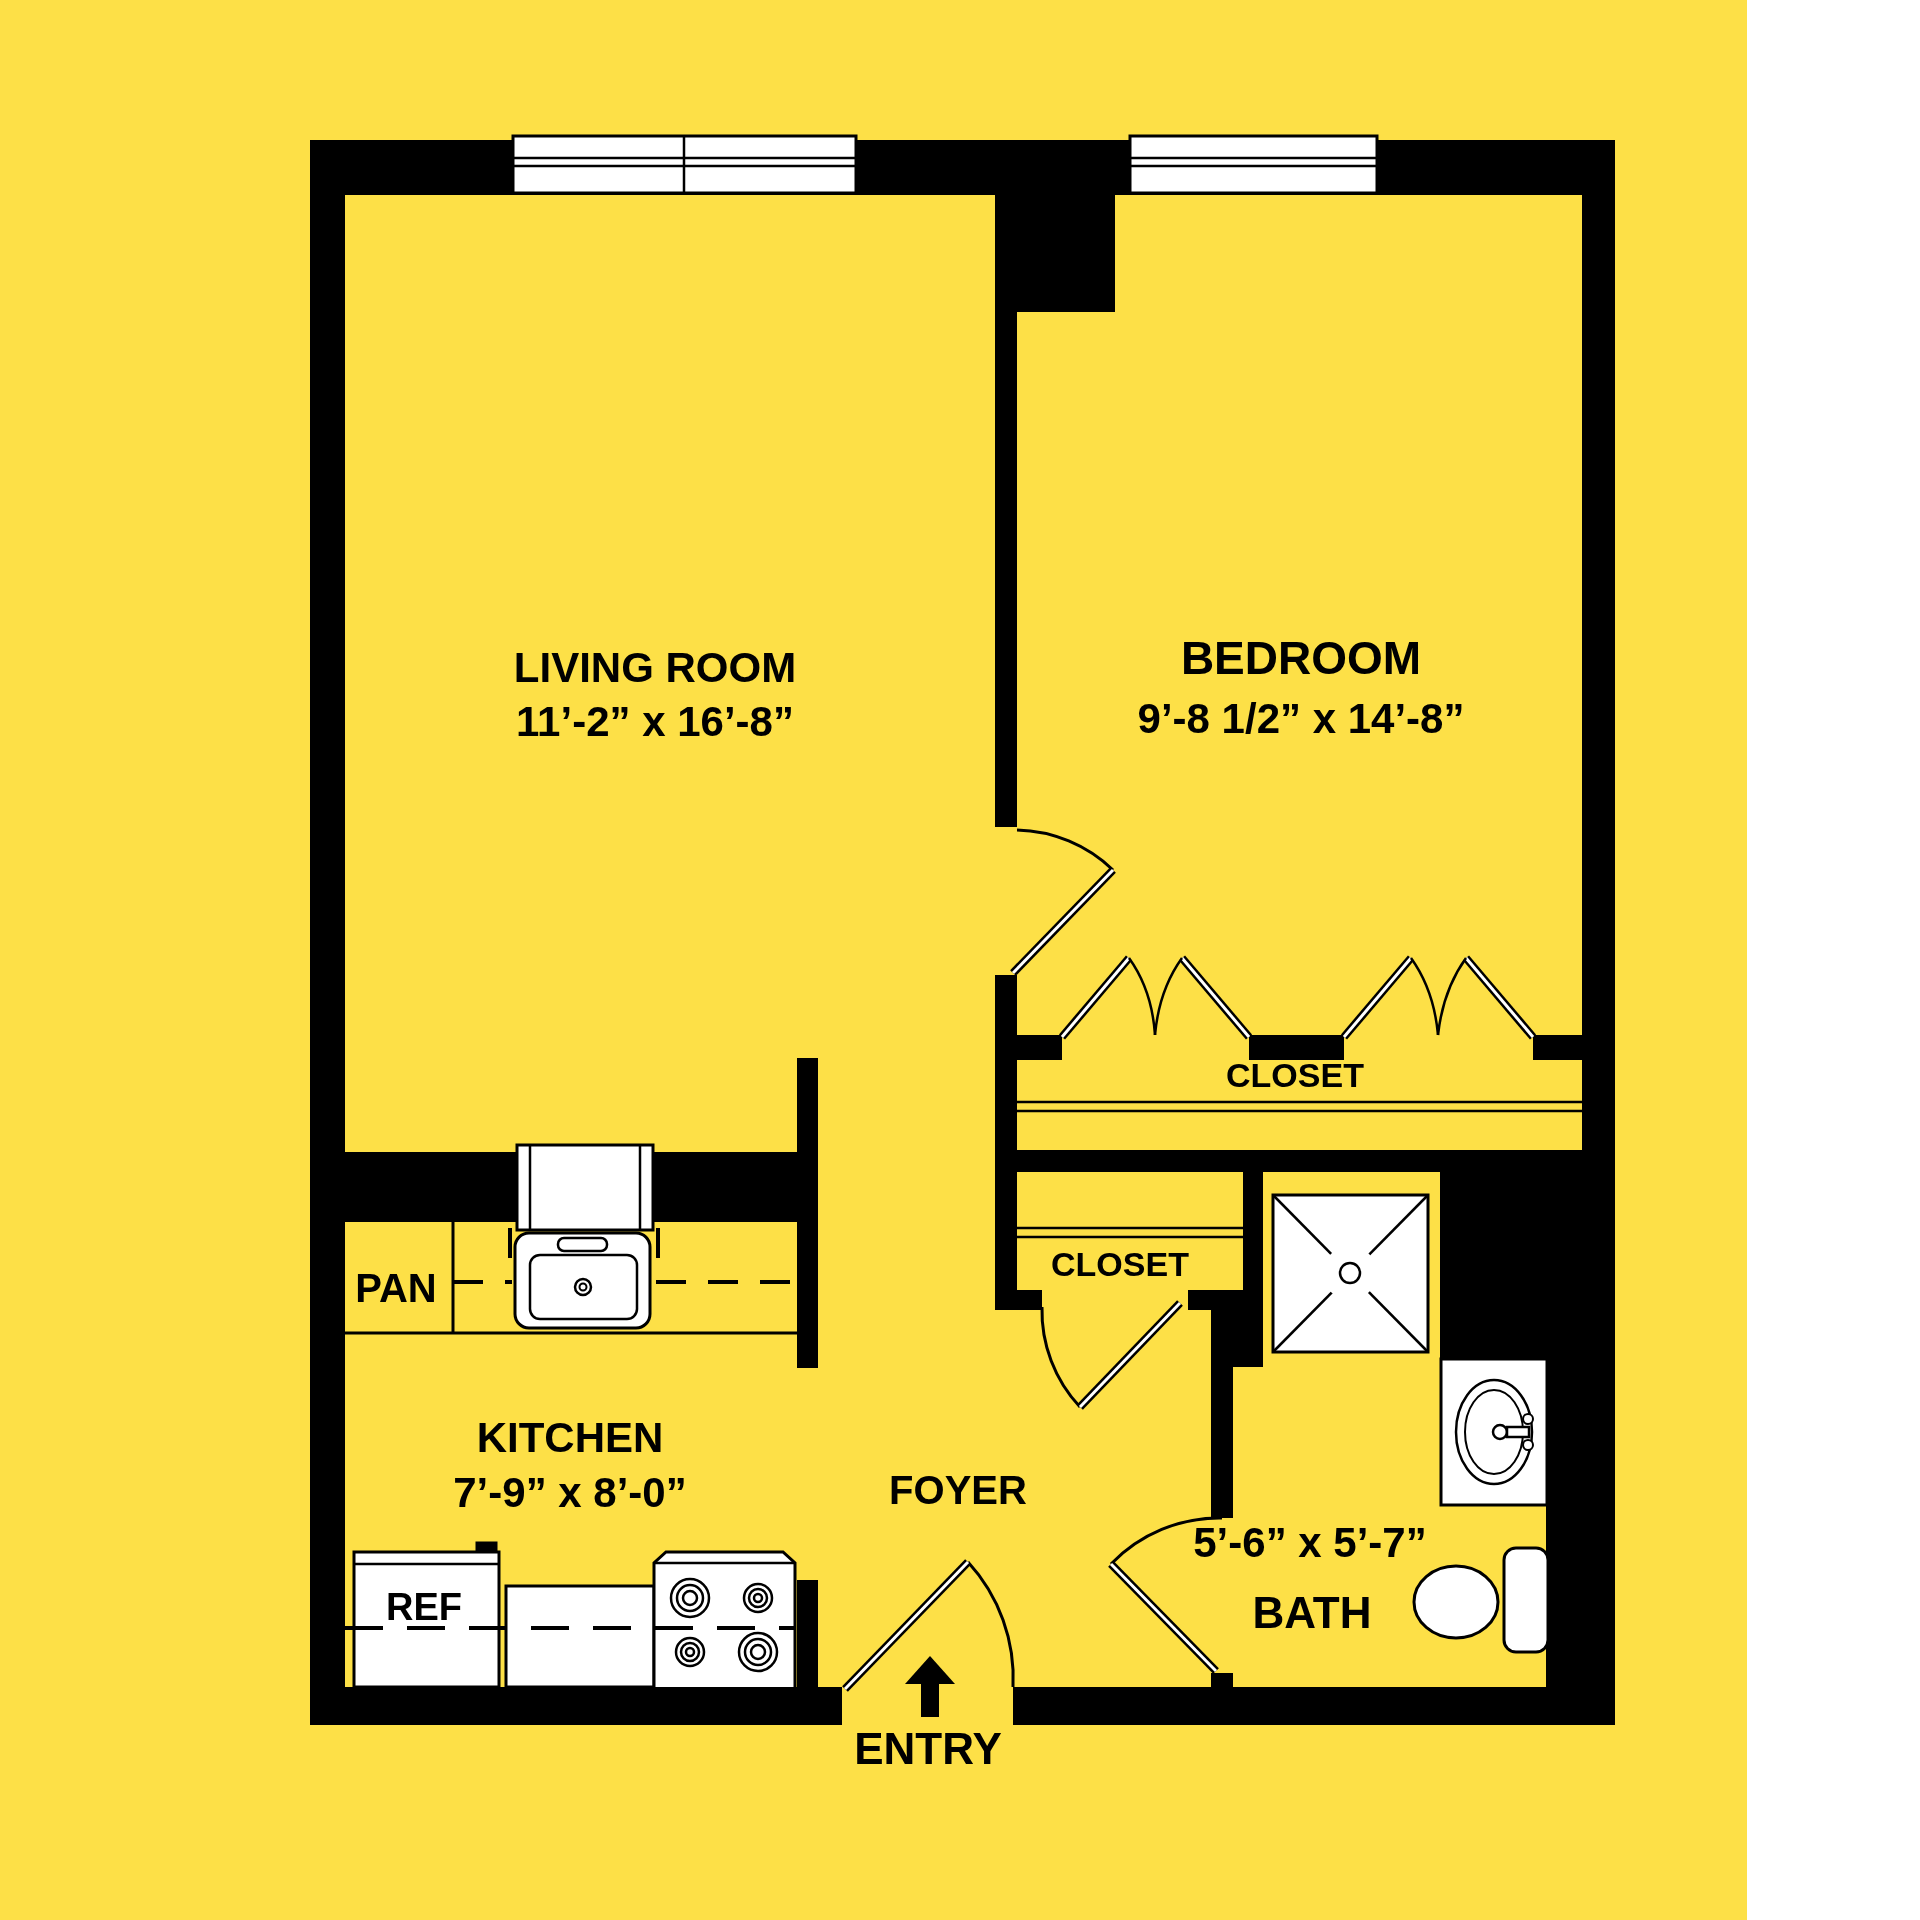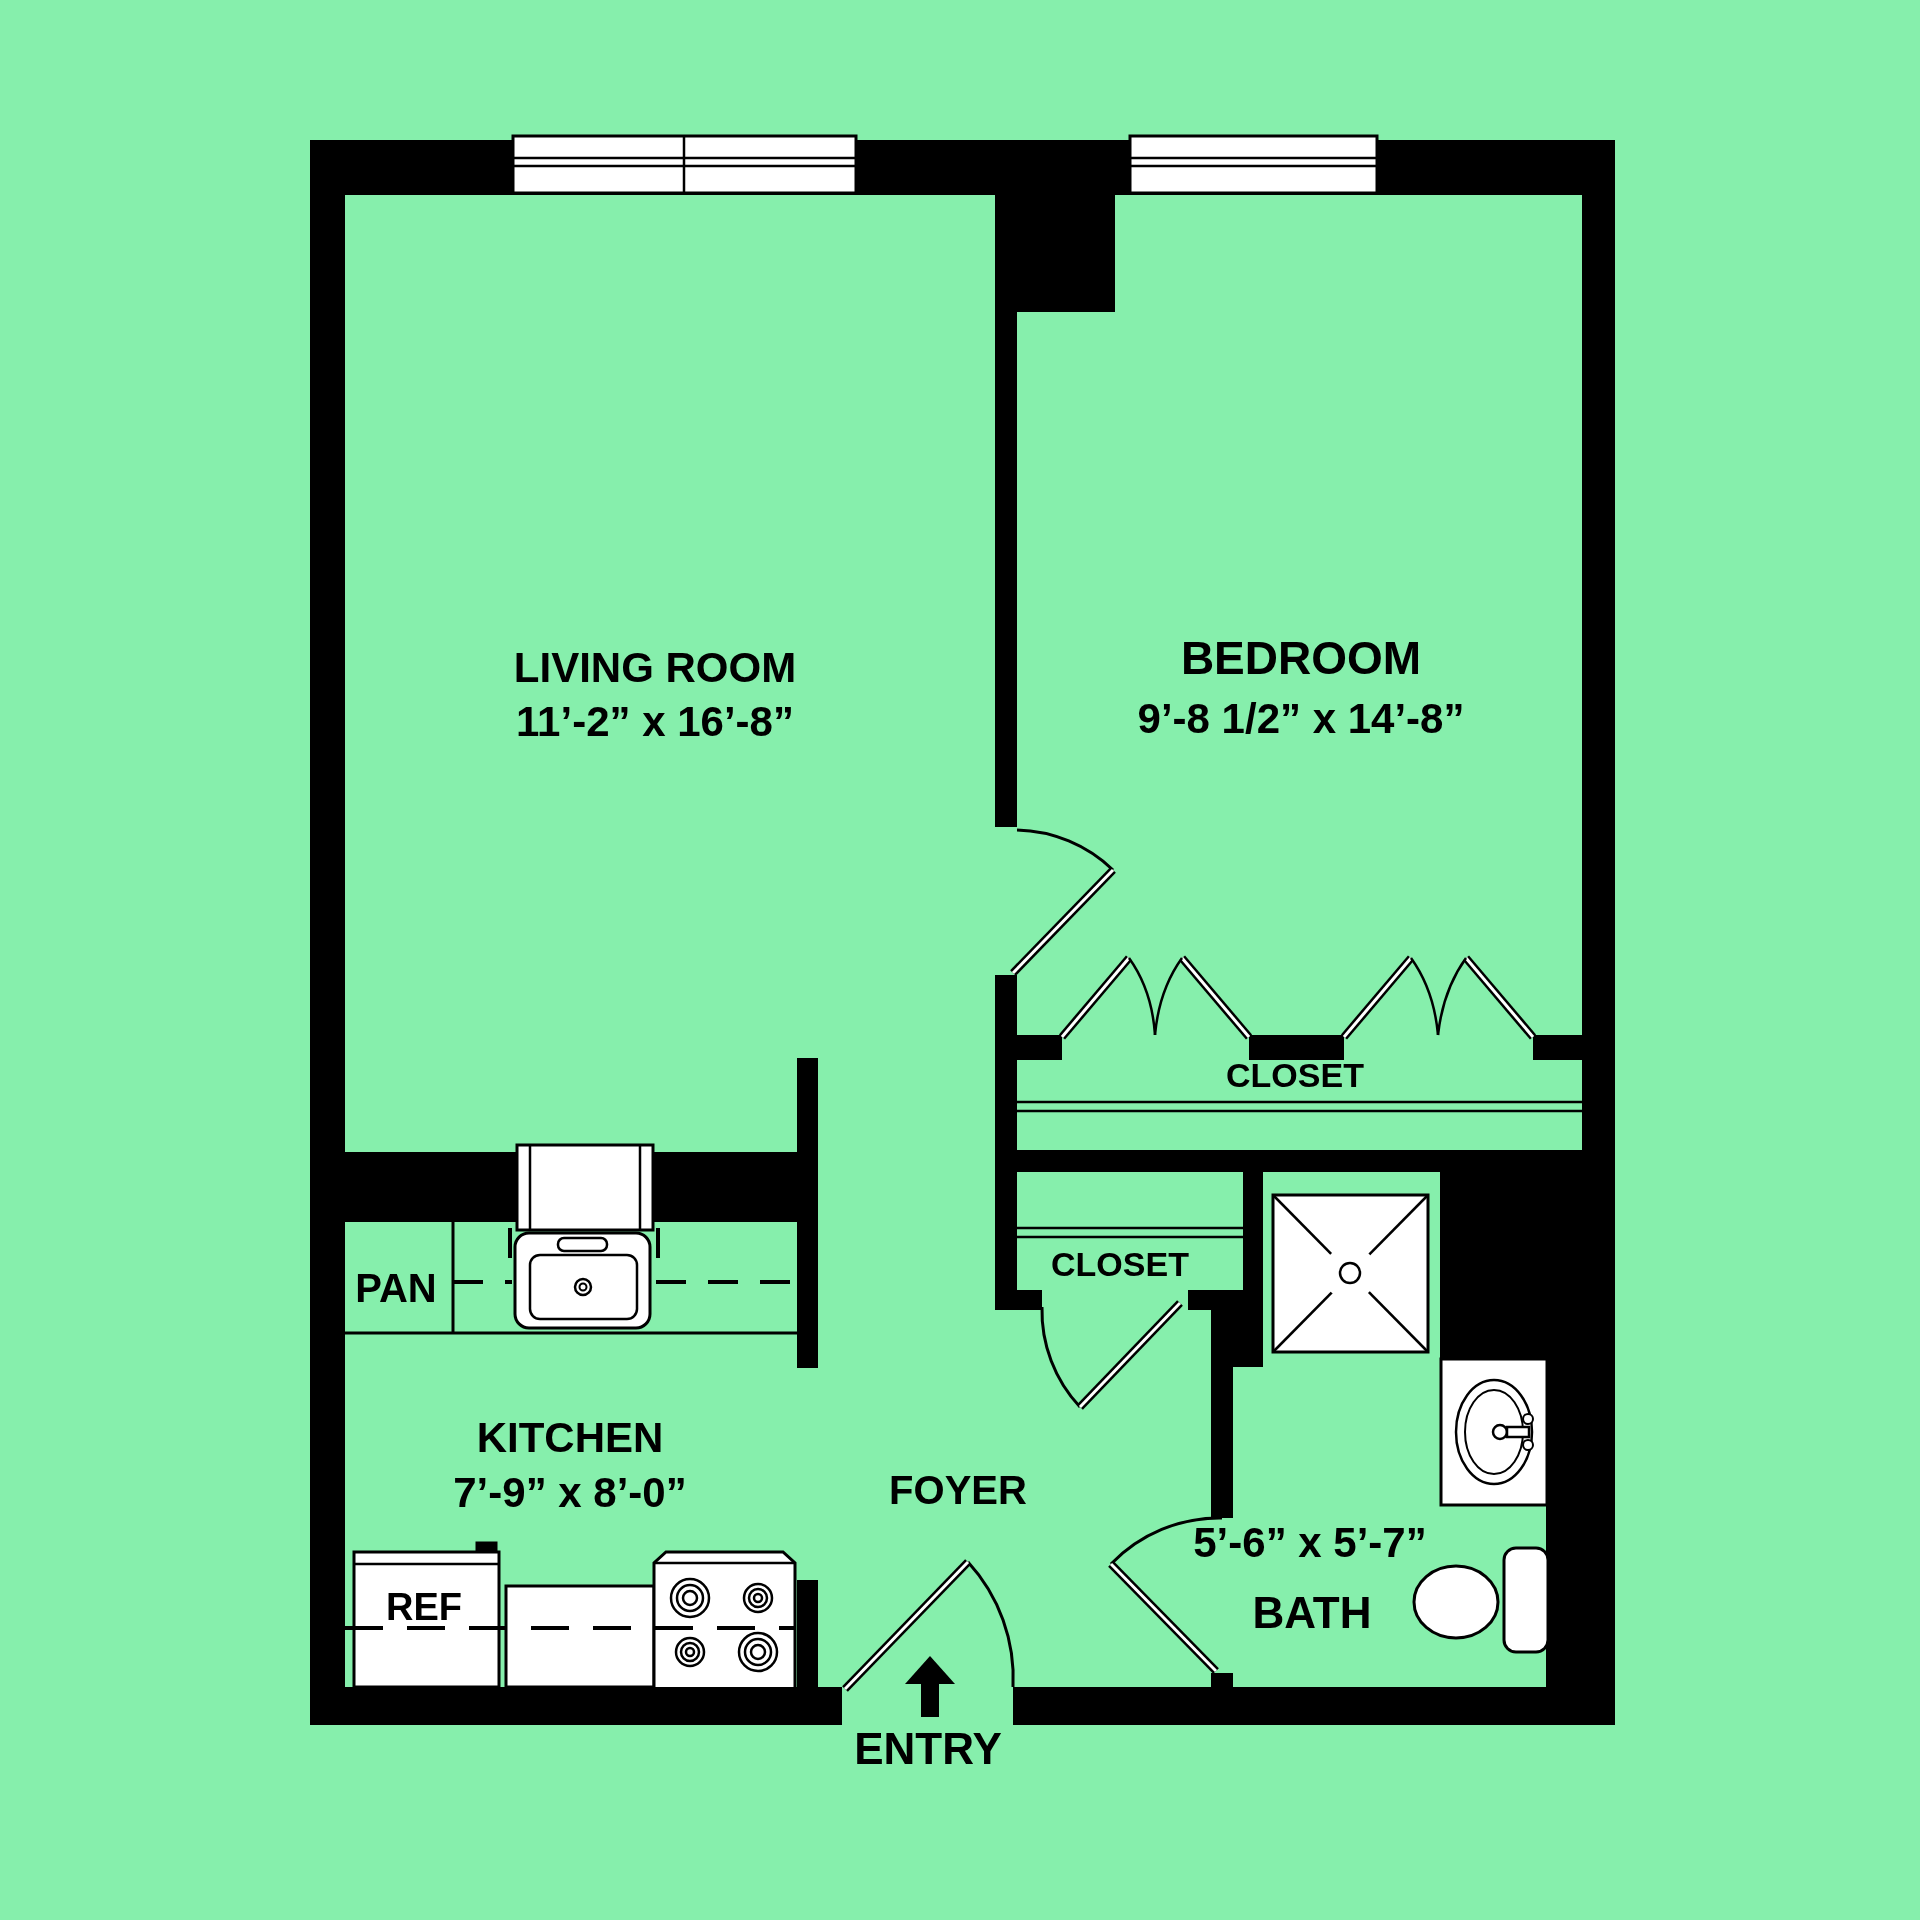--- a/index.html
+++ b/index.html
@@ -1,16 +1,16 @@
 <!DOCTYPE html>
 <html><head>
 <meta charset="utf-8">
 <style>
   html,body{margin:0;padding:0;background:#ffffff;}
-  .page{position:relative;width:1920px;height:1920px;background:#86efac;overflow:hidden;}
+  .page{position:relative;width:1747px;height:1920px;background:#fde047;overflow:hidden;}
   svg{position:absolute;left:0;top:0;}
   text{font-family:"Liberation Sans","DejaVu Sans",sans-serif;font-weight:bold;fill:#000;}
 </style>
 </head>
 <body>
 
 <div class="page">
 <svg width="1920" height="1920" viewBox="0 0 1920 1920">
 
   <g fill="#000000">

